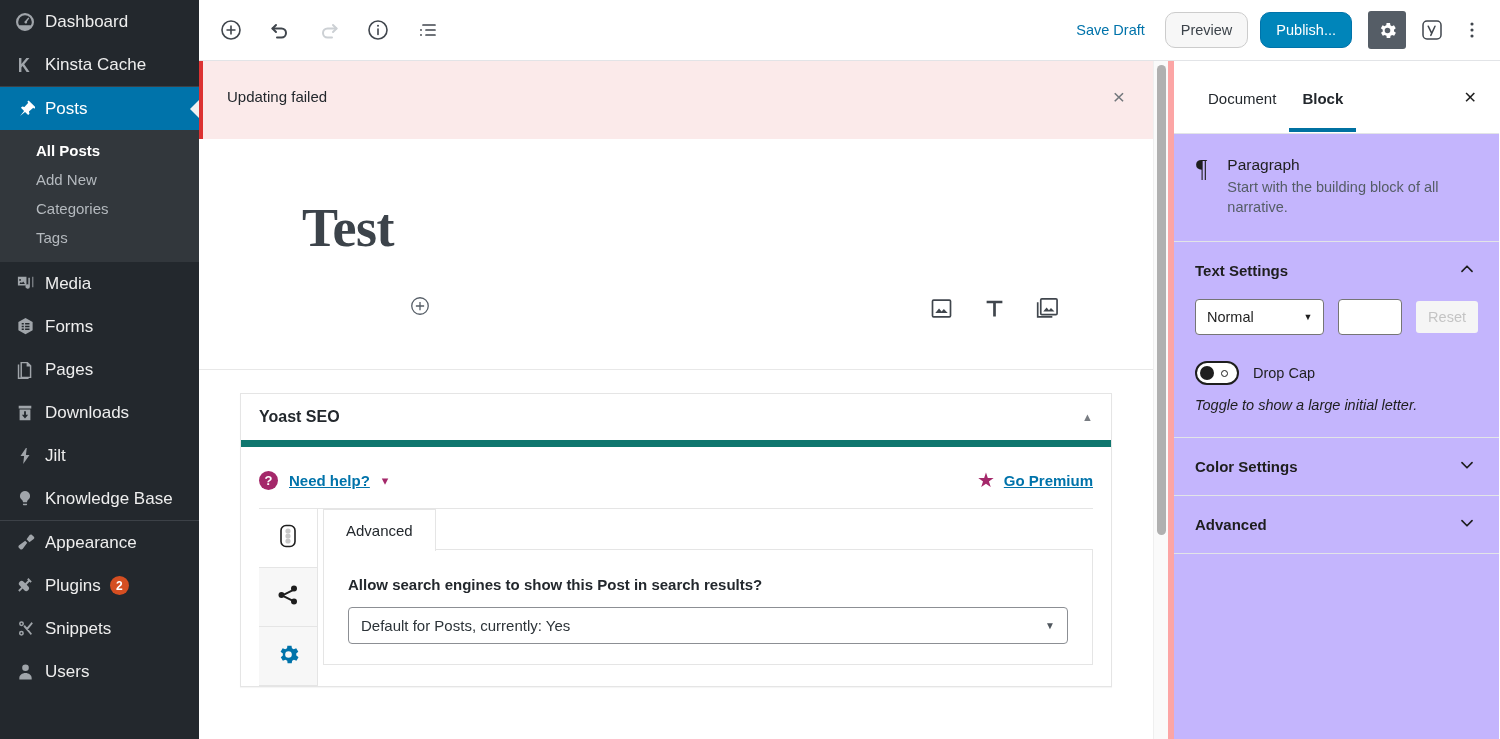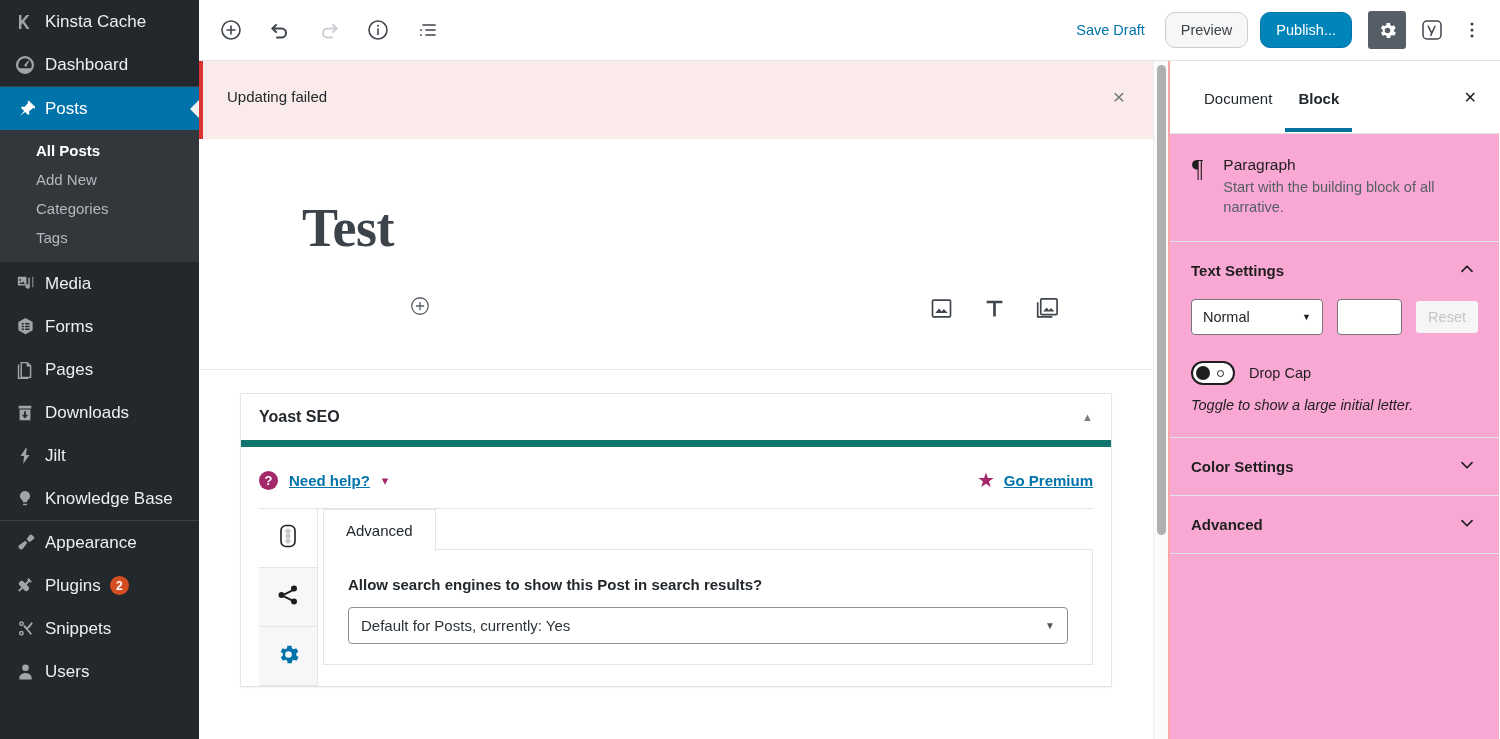--- a/index.html
+++ b/index.html
@@ -135,22 +135,22 @@
     border-left: 1px solid #efefef;
     position: relative;
   }
   .scroll-thumb {
     position: absolute; left: 3px; top: 4px;
     width: 9px; height: 470px;
     background: #b0b0b0; border-radius: 5px;
   }
   .sidebar-col {
     width: 331px; min-width: 331px;
-    border-left: 2px solid #fca5a5;
-    background: #f9a8d4;
+    border-left: 6px solid #fca5a5;
+    background: #c4b5fd;
     display: flex; flex-direction: column;
   }
 
   
   .notice {
     background: #fbeaea;
     border-left: 4px solid #dc3232;
     height: 78px;
     display: flex; align-items: center;
     padding: 0 22px 8px 24px;
@@ -341,34 +341,34 @@
 </style>
 </head>
 <body>
 
 <div class="app">
 
   <nav class="adminmenu">
 
     <div class="menu-item">
       <span class="mi-icon">
+        <svg width="20" height="20" viewBox="0 0 20 20" fill="currentColor">
+            <path d="M10 1a9 9 0 100 18 9 9 0 000-18zm0 2.2a6.8 6.8 0 016.8 6.8c0 1.2-.3 2.3-.9 3.3H4.1A6.7 6.7 0 013.2 10 6.8 6.8 0 0110 3.2zm3.3 2.3l-3.1 3.4a1.4 1.4 0 00.2 2.6 1.4 1.4 0 001.6-2l2.3-3.2-1-.8z"></path>
+          </svg>
+      </span>
+      <span class="mi-label">Dashboard</span>
+    </div>
+
+    <div class="menu-item">
+      <span class="mi-icon">
         <svg width="18" height="18" viewBox="0 0 18 18" fill="currentColor">
             <path d="M3 2h2.4v6.1L10.4 2h3l-5.2 6.3 5.4 7.7h-3L6.6 10l-1.2 1.4V16H3V2z"></path>
           </svg>
       </span>
       <span class="mi-label">Kinsta Cache</span>
-    </div>
-
-    <div class="menu-item">
-      <span class="mi-icon">
-        <svg width="20" height="20" viewBox="0 0 20 20" fill="currentColor">
-            <path d="M10 1a9 9 0 100 18 9 9 0 000-18zm0 2.2a6.8 6.8 0 016.8 6.8c0 1.2-.3 2.3-.9 3.3H4.1A6.7 6.7 0 013.2 10 6.8 6.8 0 0110 3.2zm3.3 2.3l-3.1 3.4a1.4 1.4 0 00.2 2.6 1.4 1.4 0 001.6-2l2.3-3.2-1-.8z"></path>
-          </svg>
-      </span>
-      <span class="mi-label">Dashboard</span>
     </div>
 
     <div class="menu-sep"></div>
 
     <div class="menu-item current">
       <span class="mi-icon">
         <svg width="19" height="19" viewBox="0 0 20 20" fill="currentColor">
             <path d="M13.3 1.5l-1.4 1.4 1 1-4 4.6-2.3-.6-1.4 1.4 3.3 3.3-4.2 5.2 5.2-4.2 3.3 3.3 1.4-1.4-.6-2.3 4.6-4 1 1 1.4-1.4-7.3-7.3z"></path>
           </svg>
       </span>

